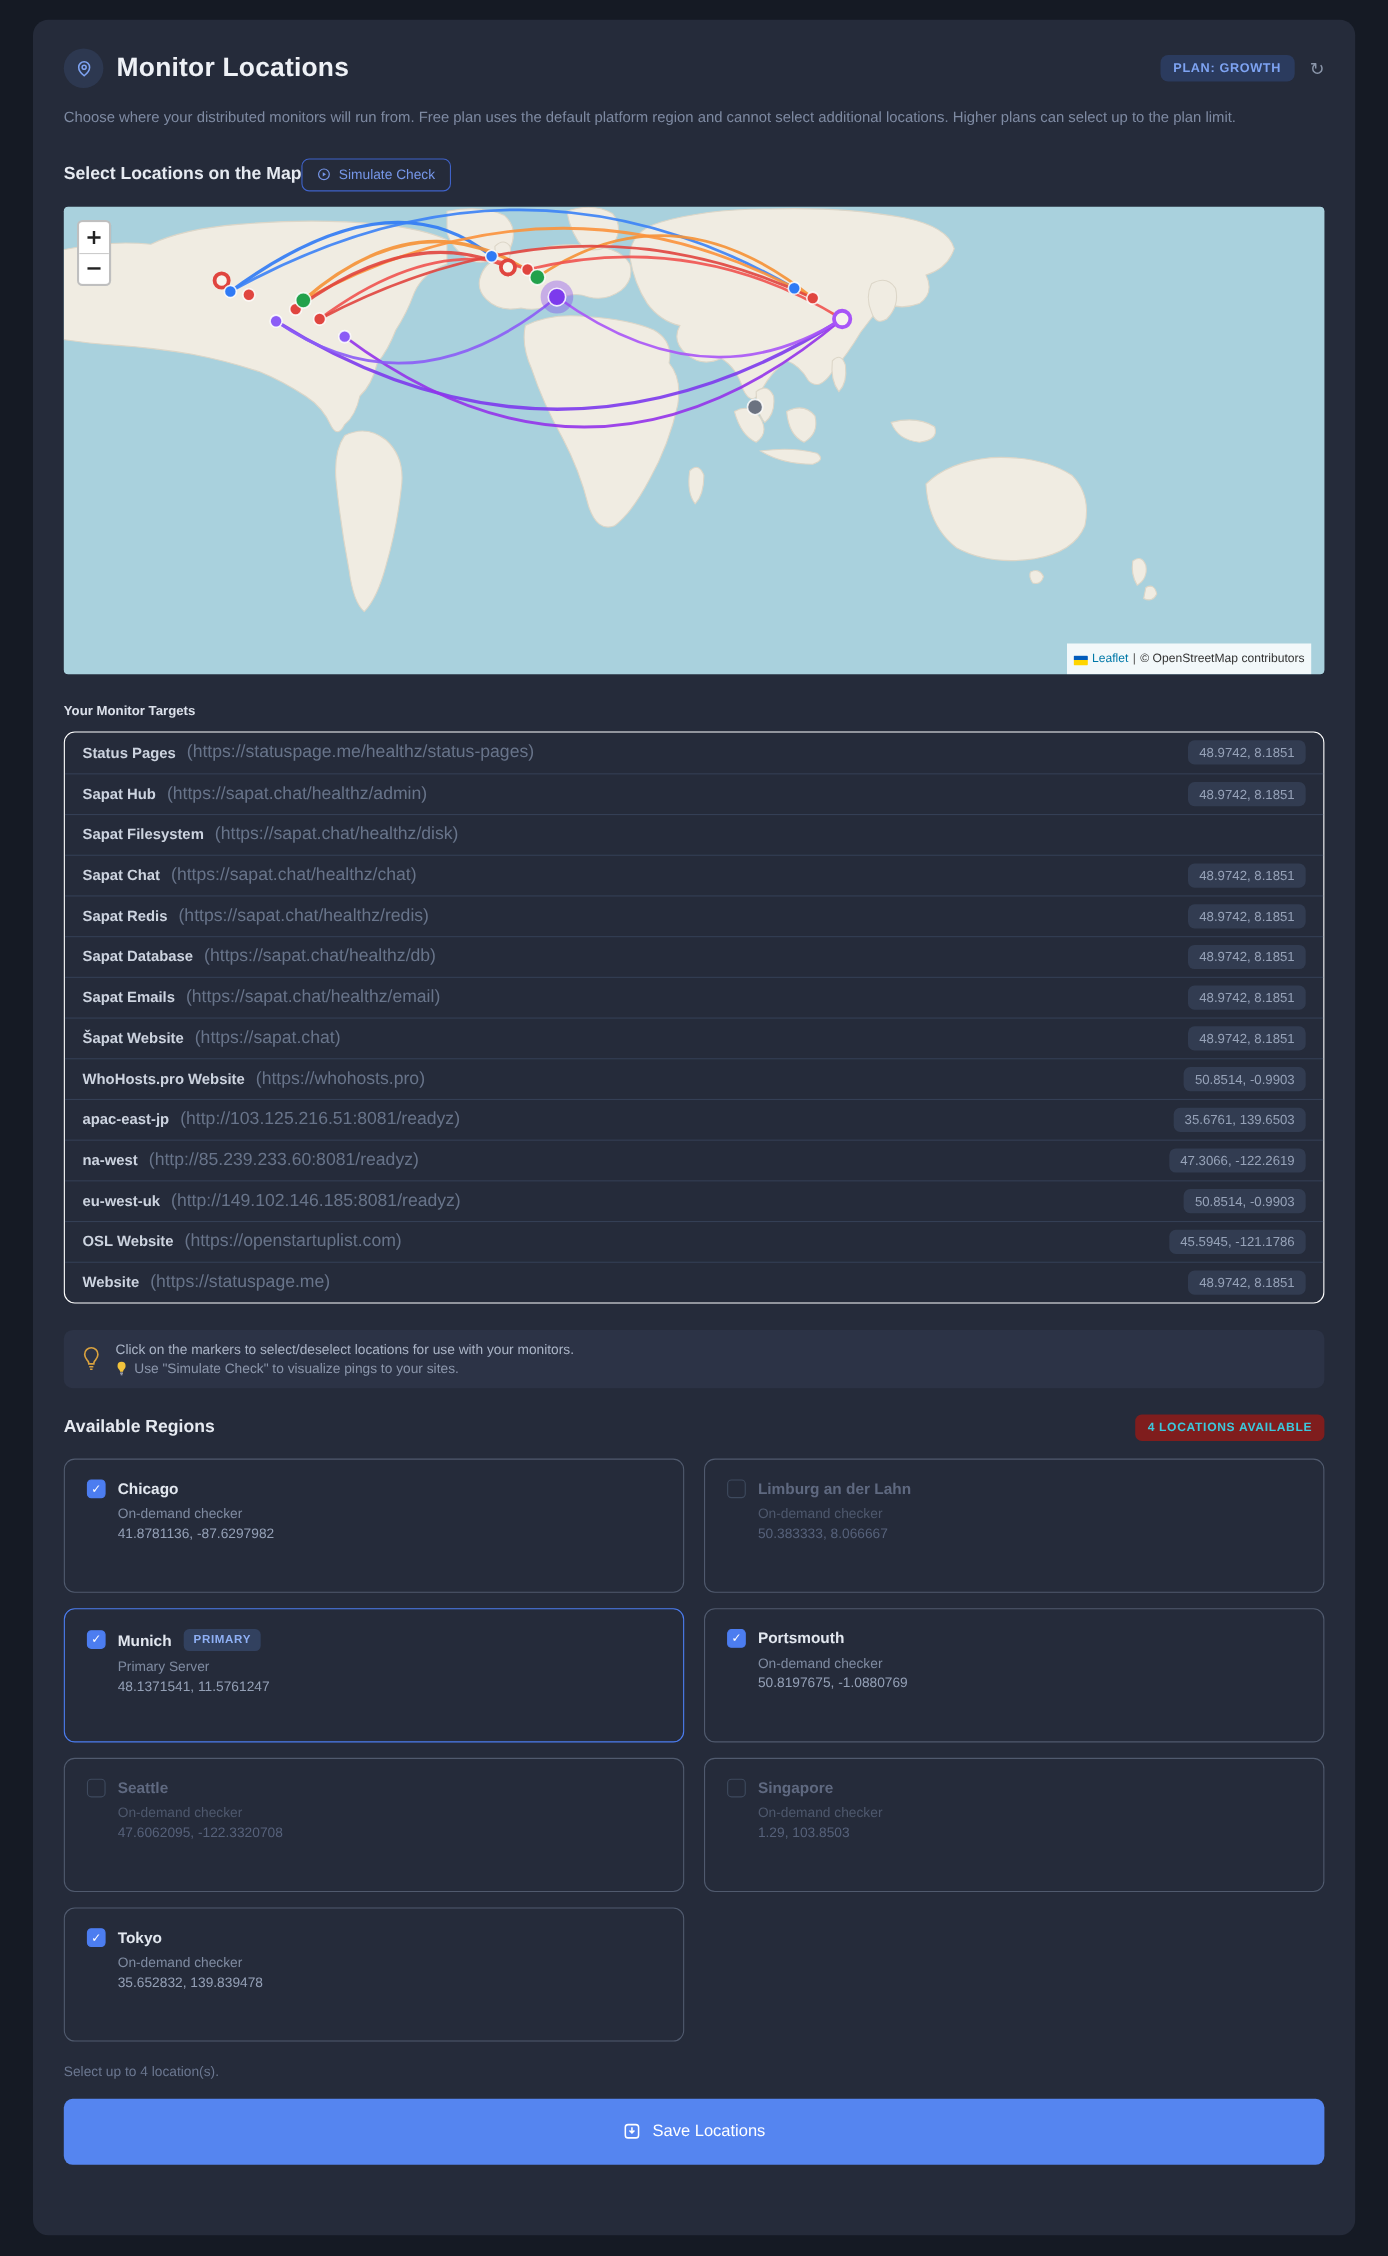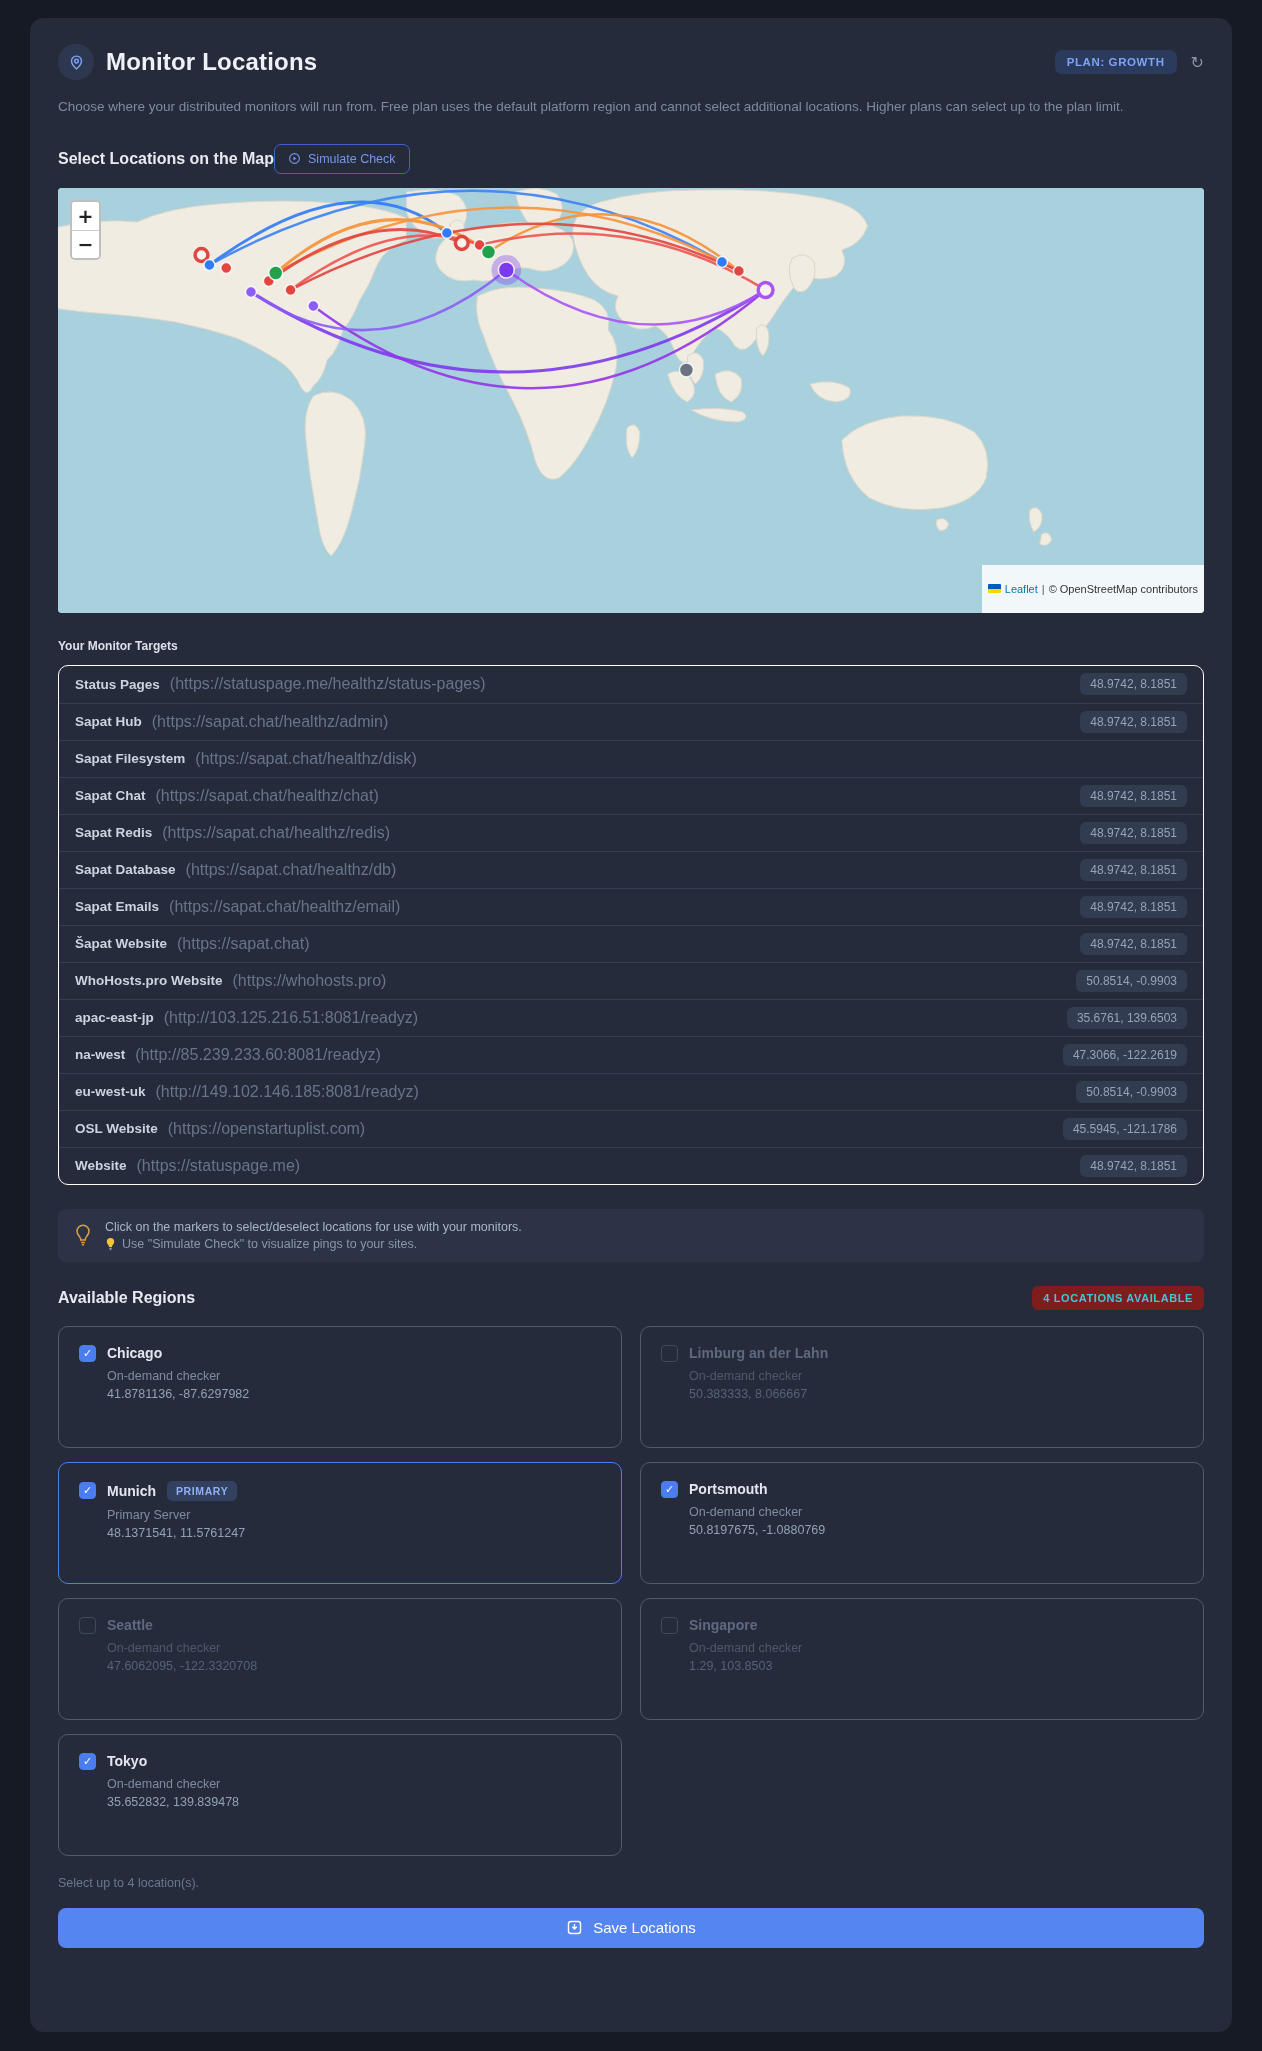--- a/index.html
+++ b/index.html
@@ -51,23 +51,23 @@
     background:#fff; border:2px solid rgba(0,0,0,0.25); border-radius:5px;
     overflow:hidden; z-index:5;
   }
   .zoom-btn {
     width:100%; height:28px; display:flex; align-items:center; justify-content:center;
     font-size:19px; color:#222; cursor:pointer; background:#fff;
     font-family:"DejaVu Sans",sans-serif; font-weight:700;
   }
   .zoom-btn + .zoom-btn { border-top:1px solid #ccc; }
   .attribution {
-    position:absolute; right:0; bottom:0; z-index:5;
+    position:absolute; right:12px; bottom:0; z-index:5;
     background:rgba(255,255,255,0.85); color:#333;
-    font-size:11px; padding:18px 6px; display:flex; align-items:center; gap:4px;
+    font-size:11px; padding:8px 6px; display:flex; align-items:flex-end; gap:4px;
     font-family:"Liberation Sans",sans-serif;
   }
   .ua-flag { display:inline-block; width:13px; height:9px; border-radius:1px; overflow:hidden; }
   .ua-flag .t { height:50%; background:#005BBB; }
   .ua-flag .b { height:50%; background:#FFD500; }
   .attr-leaflet { color:#0078A8; cursor:pointer; }
   .attr-sep { color:#555; }
   
   .targets-head { margin-top:26px; font-size:12px; font-weight:600; color:#dbe0ea; }
   .targets-list {
@@ -118,21 +118,21 @@
     letter-spacing:0.6px; padding:4px 9px; border-radius:5px;
   }
   .r-sub { margin:7px 0 0 28px; font-size:12.5px; color:#7f8ba1; }
   .r-coords { margin:4px 0 0 28px; font-size:12.5px; color:#94a0b6; }
   .region-card.disabled .r-name { color:#5f6980; }
   .region-card.disabled .r-sub { color:#4e586d; }
   .region-card.disabled .r-coords { color:#56617a; }
   .region-card.disabled .checkbox { border-color:#3e4a5e; }
   .limit-note { margin-top:20px; font-size:12.5px; color:#6b7790; }
   .save-btn {
-    margin-top:18px; width:100%; height:40px; border:none; border-radius:8px;
+    margin-top:18px; width:100%; height:60px; border:none; border-radius:8px;
     background:#5585f0; color:#fff; font-size:15px; font-weight:500;
     display:flex; align-items:center; justify-content:center; gap:10px;
     cursor:pointer; font-family:inherit;
   }
 </style>
 </head>
 <body>
 
 <div class="card">
 

